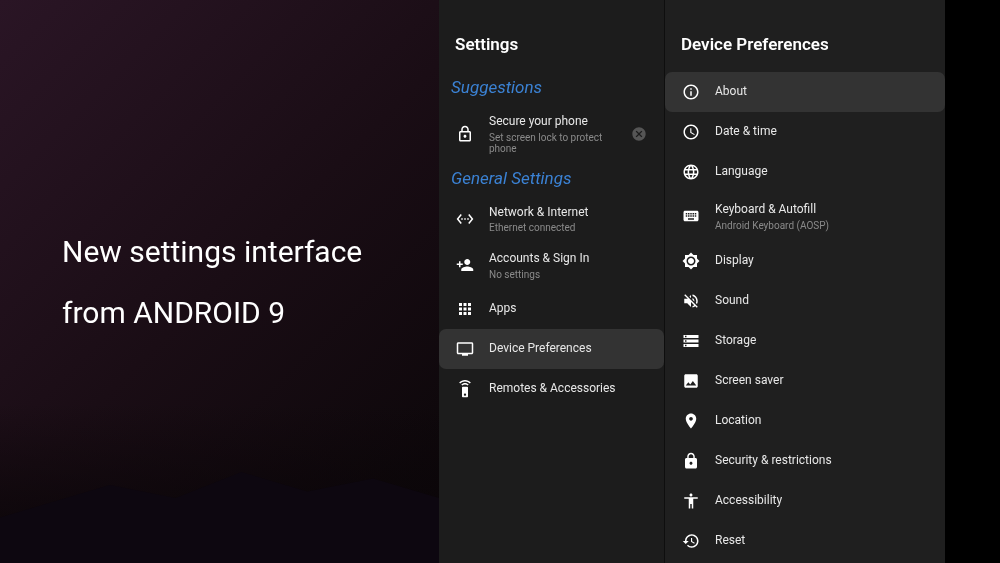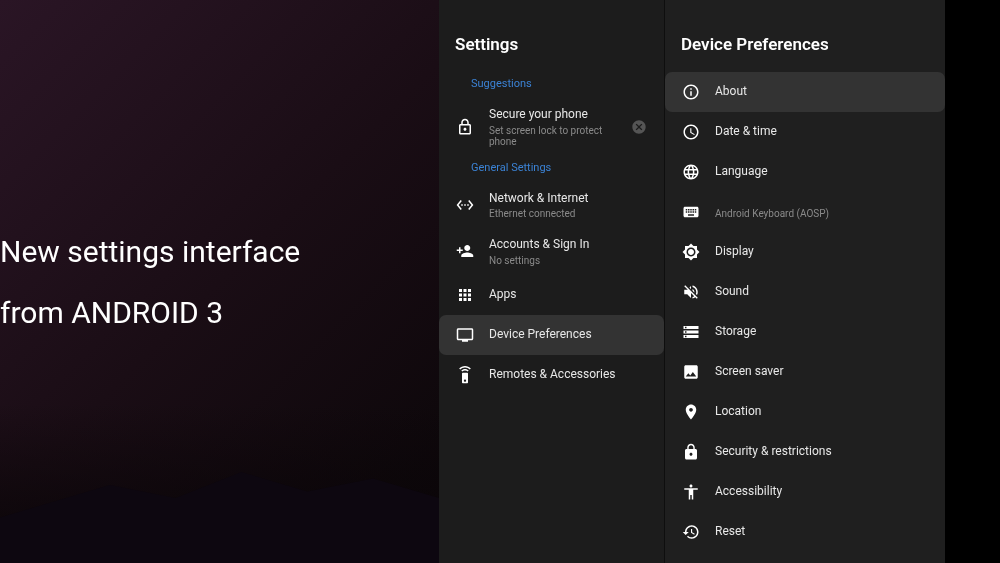--- a/index.html
+++ b/index.html
@@ -12,20 +12,21 @@
       overflow: hidden;
     }
     .left-pane {
       width: 439px;
       height: 100%;
       background: linear-gradient(135deg, #2a1525 0%, #1a0d15 50%, #0a0608 100%);
       position: relative;
       display: flex;
       flex-direction: column;
       justify-content: center;
+      padding-left: 62px;
     }
     .mountains {
       position: absolute;
       bottom: 0;
       left: 0;
       width: 100%;
       height: 160px;
       background: linear-gradient(to top, #0a0508 0%, transparent 100%);
     }
     .mountains::before {
@@ -65,22 +66,23 @@
       padding-top: 34px;
     }
     .panel-title {
       color: #fff;
       font-size: 17px;
       font-weight: 600;
       padding: 0 16px 18px 16px;
     }
     .section-label {
       color: #3b82d4;
-      font-size: 11px;
-      padding: 5px 16px 8px 32px;
+      font-size: 17px;
+      padding: 5px 16px 8px 12px;
+      font-style: italic;
     }
     .item {
       display: flex;
       align-items: center;
       padding: 9px 16px;
       color: #e0e0e0;
       font-size: 12px;
       min-height: 40px;
     }
     .item.selected { background: #333333; border-radius: 7px; }
@@ -105,21 +107,21 @@
     .dismiss-icon svg { width: 16px; height: 16px; fill: #555; }
     .right-pane .item { padding: 10px 16px; min-height: 38px; }
     .right-pane .item-icon { margin-right: 14px; }
   </style>
 </head>
 <body>
 
 <div class="left-pane">
   <div class="mountains"></div>
   <div class="hero-line1">New settings interface</div>
-  <div class="hero-line2">from ANDROID 3</div>
+  <div class="hero-line2">from ANDROID 9</div>
 </div>
 
 <div class="middle-pane">
   <div class="panel-title">Settings</div>
 
   <div class="section-label">Suggestions</div>
 
   <div class="item">
     <span class="item-icon">
       <svg viewBox="0 0 24 24">
@@ -233,20 +235,21 @@
       </span>
   </div>
 
   <div class="item">
     <span class="item-icon">
       <svg viewBox="0 0 24 24">
           <path d="M20 5H4c-1.1 0-1.99.9-1.99 2L2 17c0 1.1.9 2 2 2h16c1.1 0 2-.9 2-2V7c0-1.1-.9-2-2-2zm-9 3h2v2h-2V8zm0 3h2v2h-2v-2zM8 8h2v2H8V8zm0 3h2v2H8v-2zm-1 2H5v-2h2v2zm0-3H5V8h2v2zm9 7H8v-2h8v2zm0-4h-2v-2h2v2zm0-3h-2V8h2v2zm3 3h-2v-2h2v2zm0-3h-2V8h2v2z"></path>
         </svg>
     </span>
     <span class="item-text">
+      <span class="item-label">Keyboard &amp; Autofill</span>
       <span class="item-sub">Android Keyboard (AOSP)</span>
     </span>
   </div>
 
   <div class="item">
     <span class="item-icon">
       <svg viewBox="0 0 24 24">
           <path d="M20 8.69V4h-4.69L12 .69 8.69 4H4v4.69L.69 12 4 15.31V20h4.69L12 23.31 15.31 20H20v-4.69L23.31 12 20 8.69zM12 18c-3.31 0-6-2.69-6-6s2.69-6 6-6 6 2.69 6 6-2.69 6-6 6zm0-10c-2.21 0-4 1.79-4 4s1.79 4 4 4 4-1.79 4-4-1.79-4-4-4z"></path>
         </svg>
     </span>

